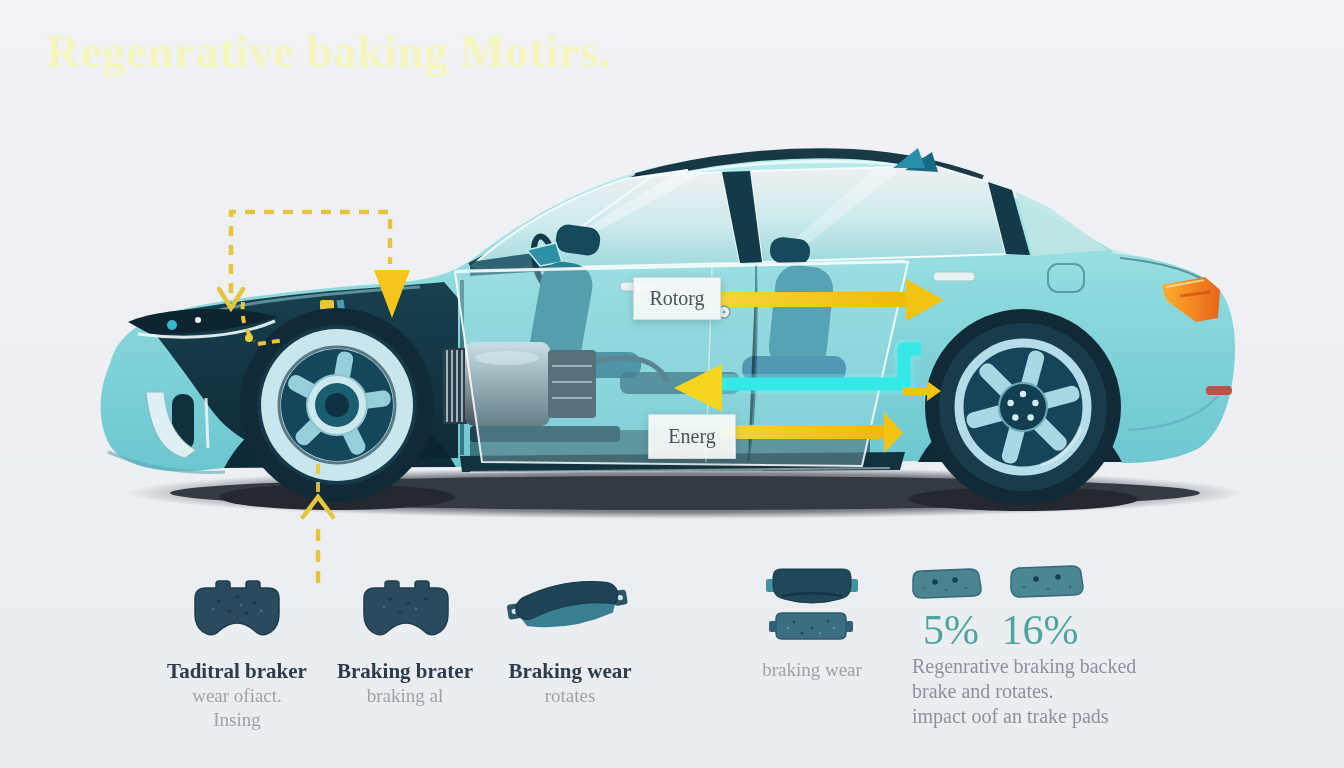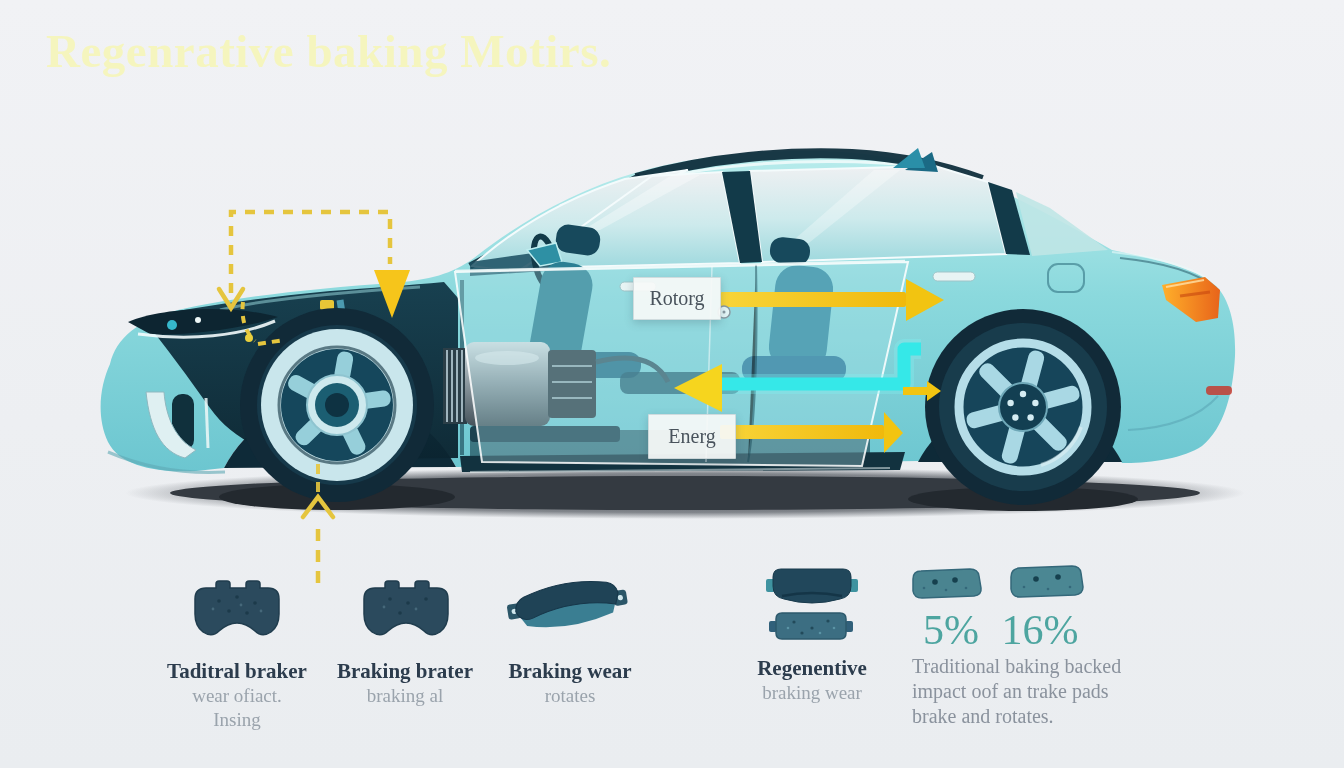--- a/index.html
+++ b/index.html
@@ -366,26 +366,25 @@
 </div>
 <div class="legend-item" style="left:295px; top:660px;">
   <div class="t">Braking brater</div>
   <div class="s">braking al</div>
 </div>
 <div class="legend-item" style="left:460px; top:660px;">
   <div class="t">Braking wear</div>
   <div class="s">rotates</div>
 </div>
 <div class="legend-item" style="left:702px; top:657px;">
-  <div class="t">Regenentive</div>
   <div class="s">braking wear</div>
 </div>
 
 <div class="stat" style="left:911px; top:606px; width:80px;">5%</div>
 <div class="stat" style="left:995px; top:606px; width:90px;">16%</div>
 
 <div class="caption">
-  <div>Traditional baking backed</div>
+  <div>Regenrative braking backed</div>
+  <div>brake and rotates.</div>
   <div>impact oof an trake pads</div>
-  <div>brake and rotates.</div>
 </div>
 
 </div>
 
 </body></html>

